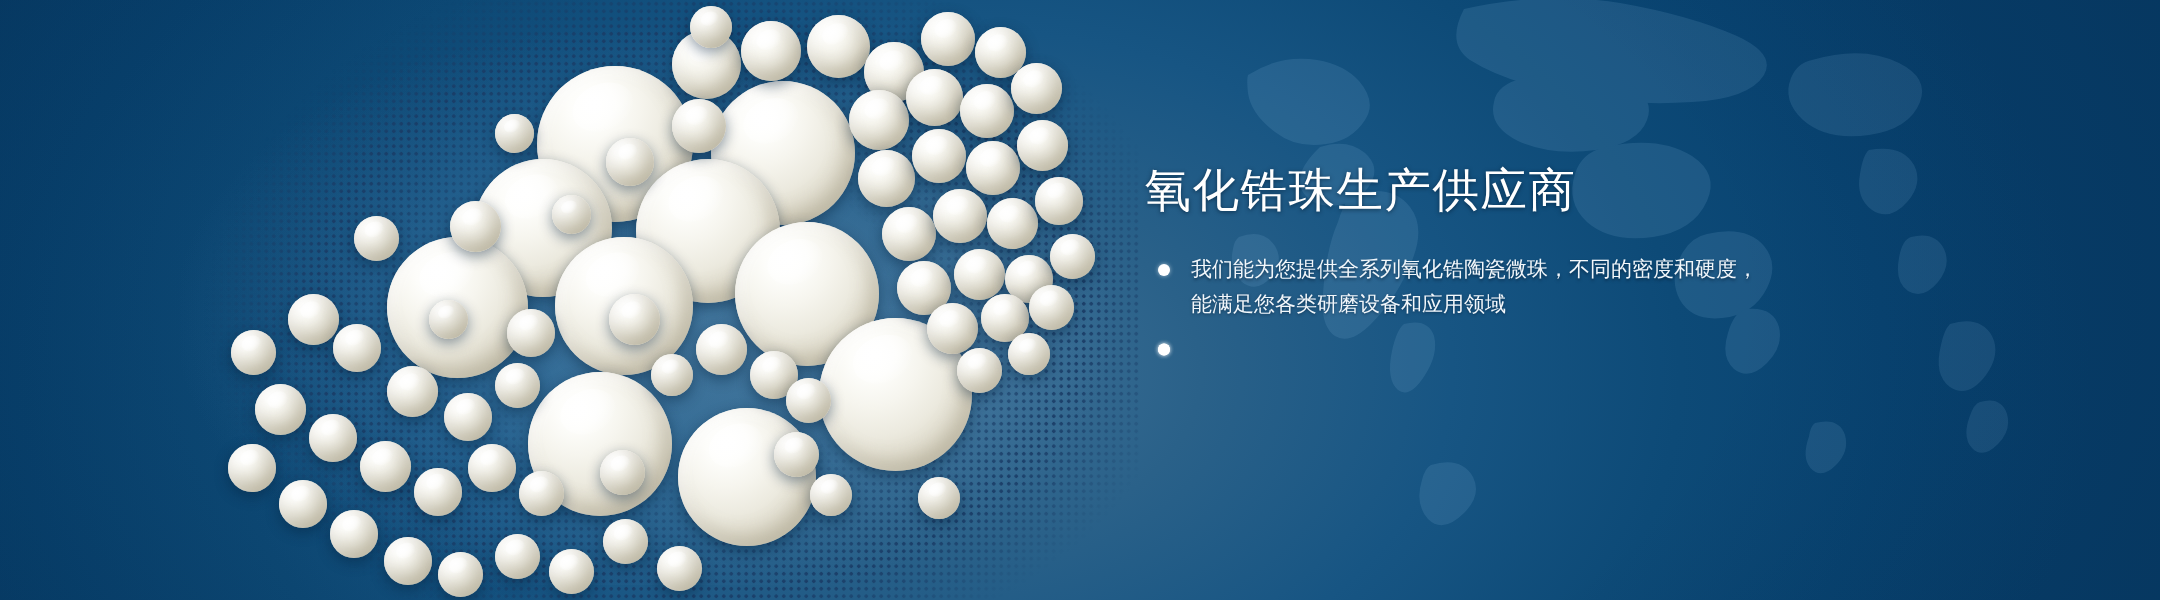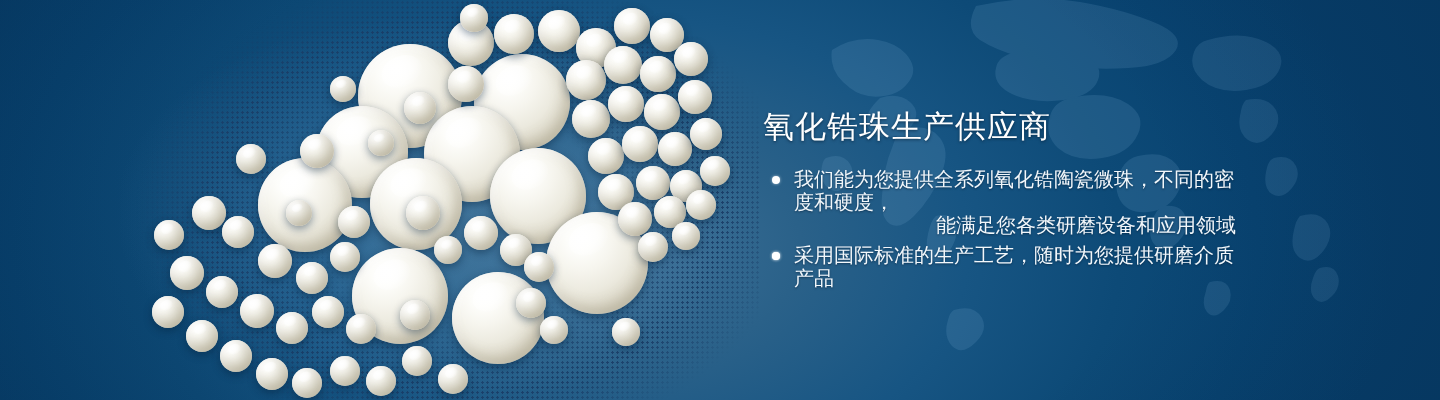--- a/index.html
+++ b/index.html
@@ -136,39 +136,38 @@
     top: 168px;
     margin: 0;
     padding: 0;
     list-style: none;
     width: 470px;
   }
   .bullet {
     position: relative;
     padding-left: 28px;
     margin-bottom: 7px;
-    font-size: 20px;
+    font-size: 14px;
     line-height: 23px;
     color: #f2f7fb;
     text-shadow: 0 1px 2px rgba(2,24,46,0.55);
   }
   .bullet:last-child { margin-bottom: 0; }
   .bullet-dot {
     position: absolute;
     left: 6px;
     top: 8px;
     width: 8px;
     height: 8px;
     border-radius: 50%;
     background: #ffffff;
     box-shadow: 0 0 3px rgba(255,255,255,0.6);
   }
   .bullet-line-2 {
     display: block;
-    text-align: right;
   }
 </style>
 </head>
 <body>
 
 <div class="banner">
 
   <div class="bg-base"></div>
 
   <div class="worldmap">
@@ -289,18 +288,17 @@
       <li class="bullet">
         <span class="bullet-dot"></span>
         <span>我们能为您提供全系列氧化锆陶瓷微珠，不同的密度和硬度，</span>
         <span class="bullet-line-2">能满足您各类研磨设备和应用领域</span>
       </li>
       <li class="bullet">
         <span class="bullet-dot"></span>
       </li>
       <li class="bullet">
         <span class="bullet-dot"></span>
-        <span>采用国际标准的生产工艺，随时为您提供研磨介质产品</span>
       </li>
     </ul>
   </div>
 
 </div>
 
 </body></html>

